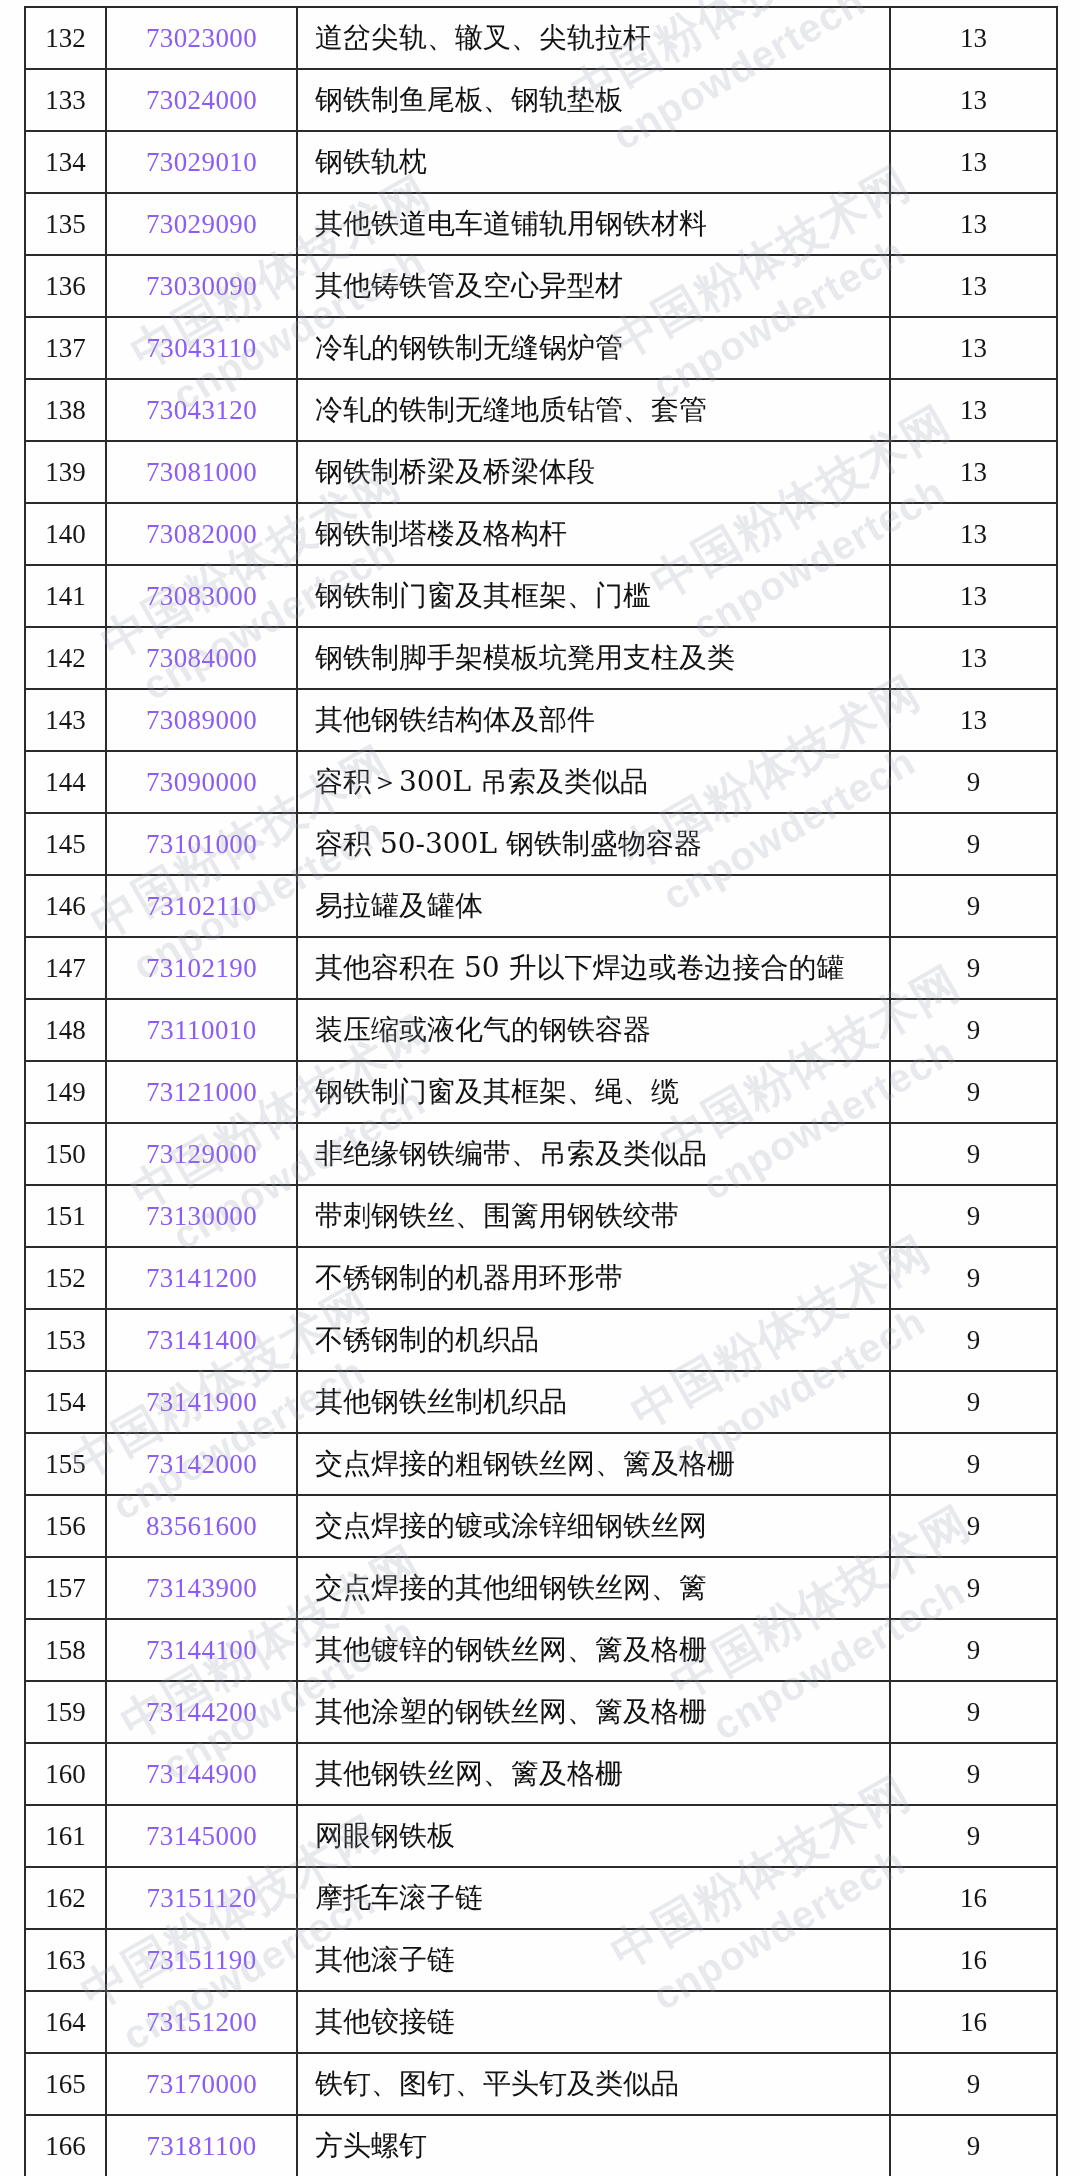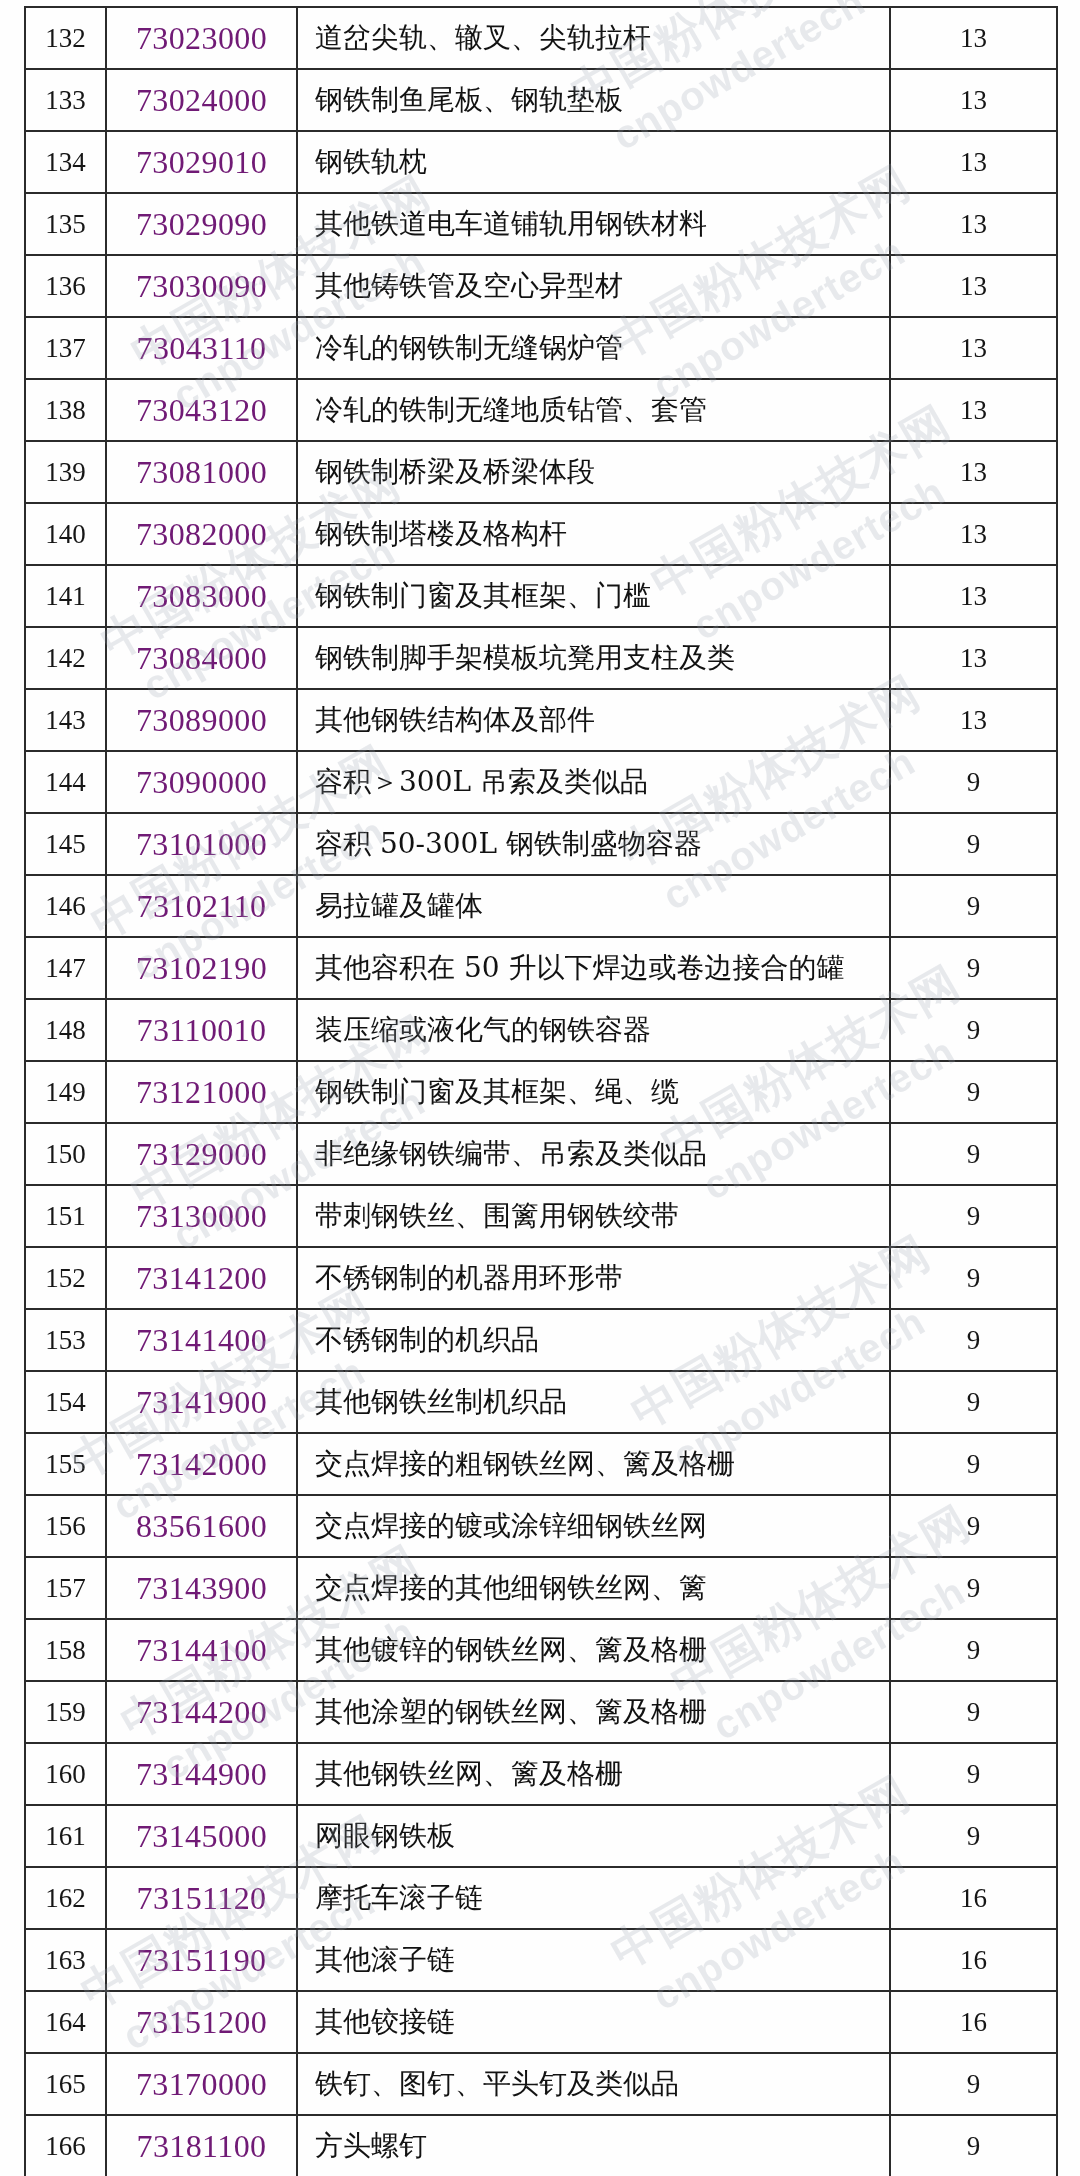--- a/index.html
+++ b/index.html
@@ -87,22 +87,22 @@
     min-height: 60px;
     box-sizing: border-box;
   }
   .cell.seq {
     justify-content: center;
     font-size: 27px;
     color: #161616;
   }
   .cell.code {
     justify-content: center;
-    font-size: 32px;
-    color: #701a75;
+    font-size: 27px;
+    color: #8b5cf6;
     letter-spacing: 0.4px;
     border-radius: 9px;
   }
   .cell.name {
     justify-content: flex-start;
     padding-left: 17px;
     padding-right: 10px;
     font-size: 28px;
     color: #121212;
     line-height: 1.52;

